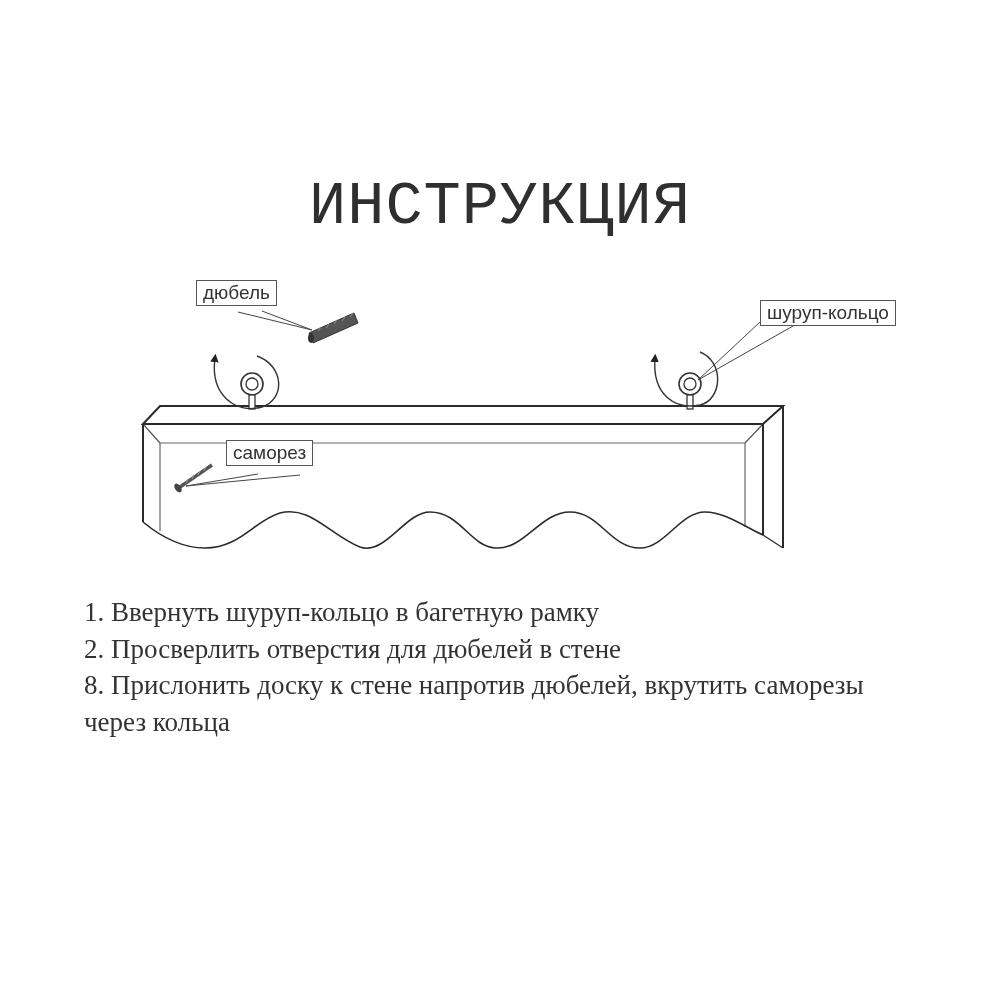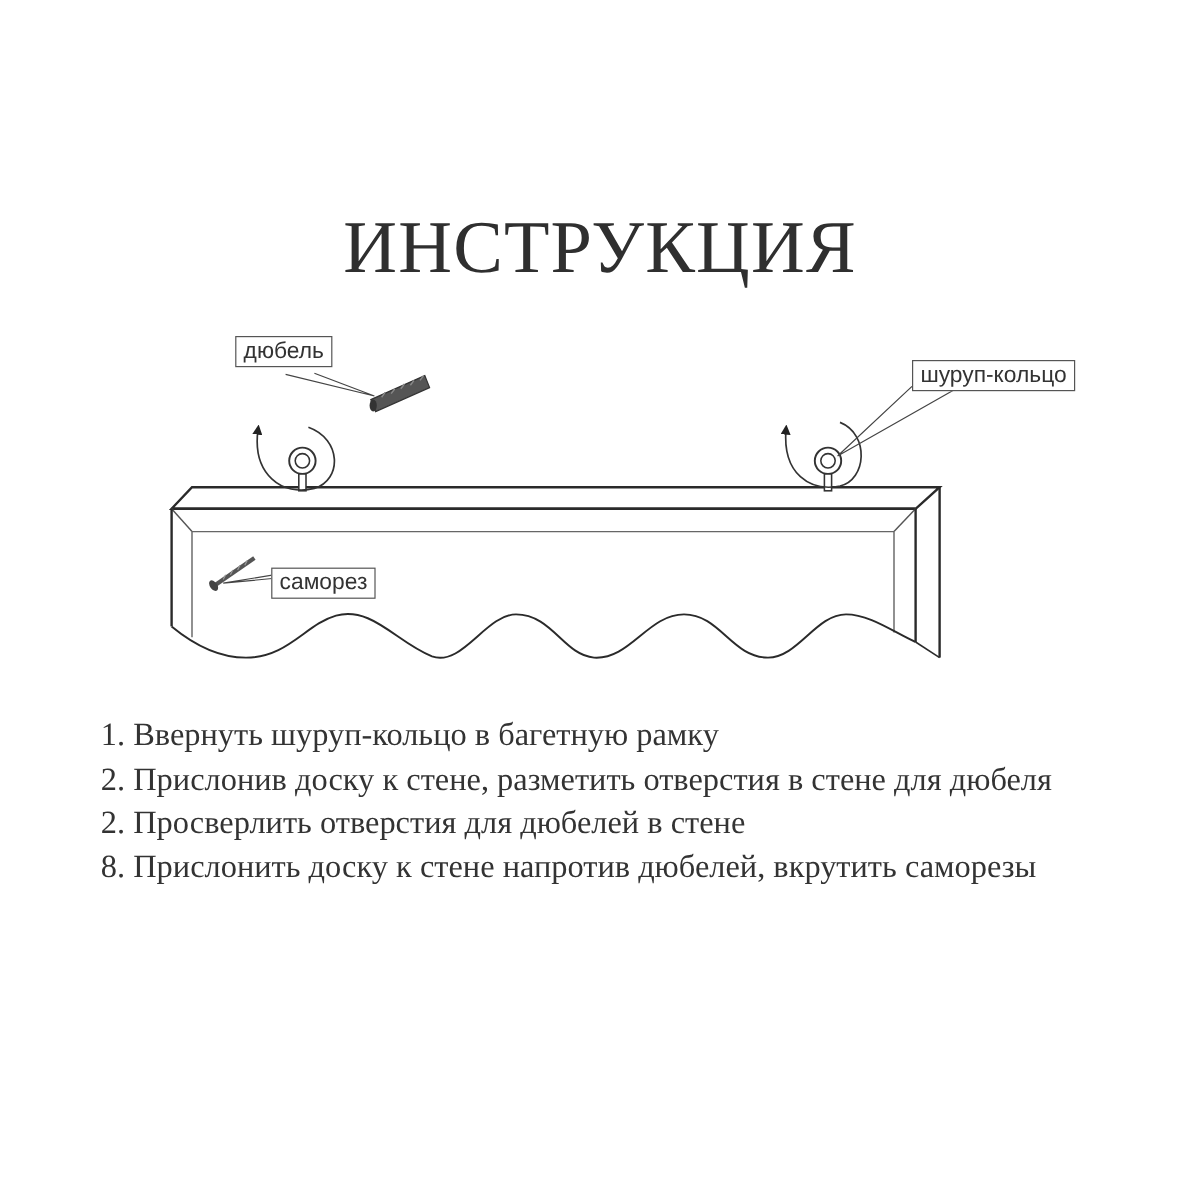--- a/index.html
+++ b/index.html
@@ -1,19 +1,19 @@
 <!DOCTYPE html>
 <html><head>
   <meta charset="utf-8">
   <style>
     html, body { margin: 0; padding: 0; background: #ffffff; }
     body { width: 1000px; height: 1000px; position: relative; overflow: hidden; }
     .title {
       position: absolute; left: 0; top: 172px; width: 1000px; text-align: center;
-      font-family: Liberation Serif, serif;
+      font-family: Liberation Mono, monospace;
       font-size: 62px; color: #2f2f2f; letter-spacing: 1px; line-height: 70px;
     }
     .diagram { position: absolute; left: 0; top: 0; width: 1000px; height: 900px; }
     .label-box {
       position: absolute; background: #fff; border: 1.3px solid #555;
       font-family: "Liberation Sans", "DejaVu Sans", sans-serif;
       color: #333; font-size: 19px; line-height: 22px; padding: 1px 6px;
       white-space: nowrap;
     }
     .steps {
@@ -91,21 +91,21 @@
       <line x1="180" y1="487" x2="212" y2="465" stroke="#555" stroke-width="3.5"></line>
       <path d="M186,483 l2,-4 M192,479 l2,-4 M198,475 l2,-4 M204,471 l2,-4" stroke="#999" stroke-width="1"></path>
       <ellipse cx="178" cy="488" rx="3" ry="5" fill="#444" transform="rotate(-35 178 488)"></ellipse>
     </g>
 
     <path d="M258,474 L186,486 L300,475" fill="none" stroke="#444" stroke-width="1"></path>
   </svg>
 
   <div class="label-box" style="left:196px; top:280px;">дюбель</div>
   <div class="label-box" style="left:760px; top:300px;">шуруп-кольцо</div>
-  <div class="label-box" style="left:226px; top:473px;">саморез</div>
+  <div class="label-box" style="left:226px; top:440px;">саморез</div>
 </div>
 
 <div class="steps">
   <div class="step">1. Ввернуть шуруп-кольцо в багетную рамку</div>
-  <div class="step">2. Прислонив доску к стене, разметить отверстия в стене для дюбеля</div>
   <div class="step">2. Просверлить отверстия для дюбелей в стене</div>
   <div class="step">8. Прислонить доску к стене напротив дюбелей, вкрутить саморезы</div>
+  <div class="step">через кольца</div>
 </div>
 
 </body></html>

